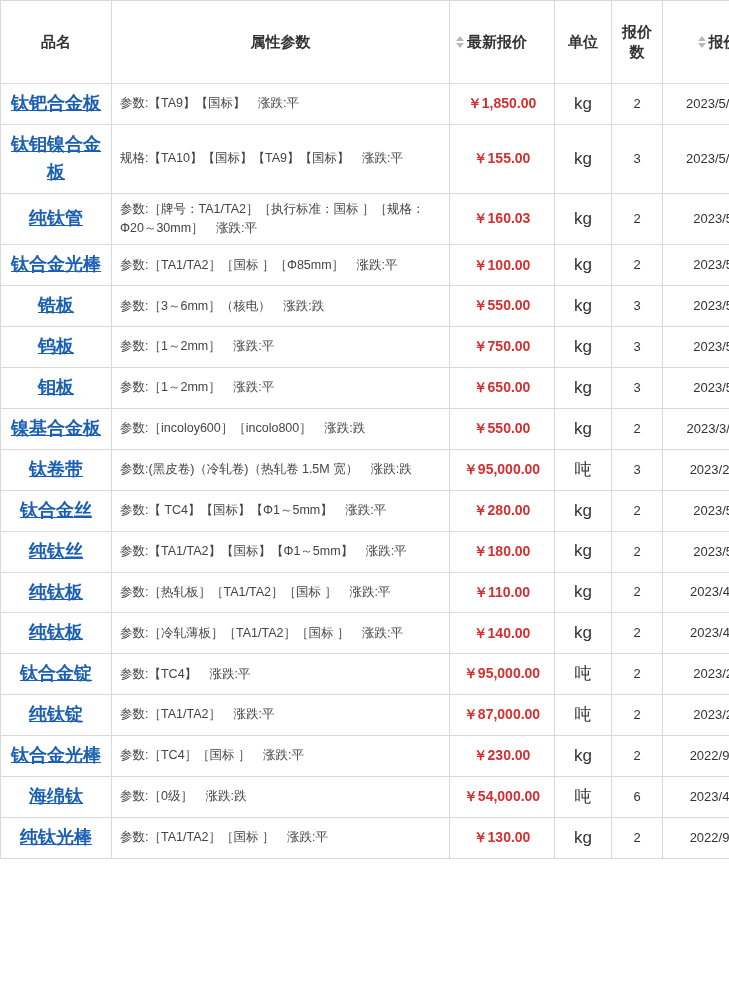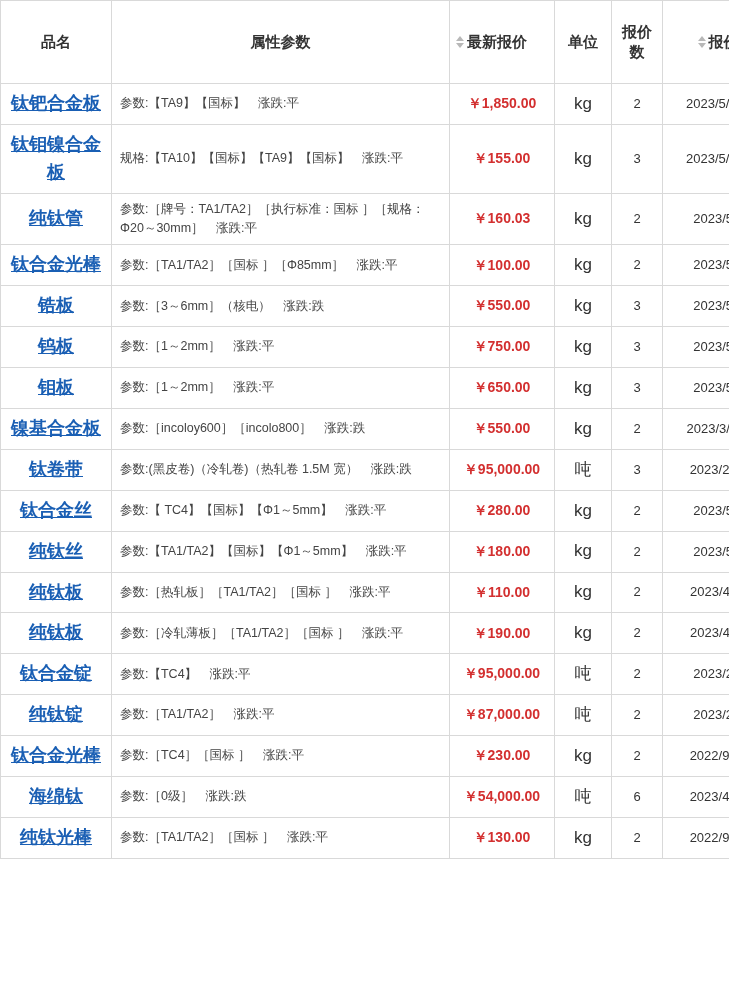--- a/index.html
+++ b/index.html
@@ -253,21 +253,21 @@
         <td class="name"><span class="link">纯钛板</span></td>
         <td class="attr">参数:［热轧板］［TA1/TA2］［国标 ］　涨跌:平</td>
         <td class="price">￥110.00</td>
         <td class="unit">kg</td>
         <td class="count">2</td>
         <td class="time">2023/4/11 8:48</td>
       </tr>
       <tr>
         <td class="name"><span class="link">纯钛板</span></td>
         <td class="attr">参数:［冷轧薄板］［TA1/TA2］［国标 ］　涨跌:平</td>
-        <td class="price">￥190.00</td>
+        <td class="price">￥140.00</td>
         <td class="unit">kg</td>
         <td class="count">2</td>
         <td class="time">2023/4/11 8:48</td>
       </tr>
       <tr>
         <td class="name"><span class="link">钛合金锭</span></td>
         <td class="attr">参数:【TC4】　涨跌:平</td>
         <td class="price">￥95,000.00</td>
         <td class="unit">吨</td>
         <td class="count">2</td>

